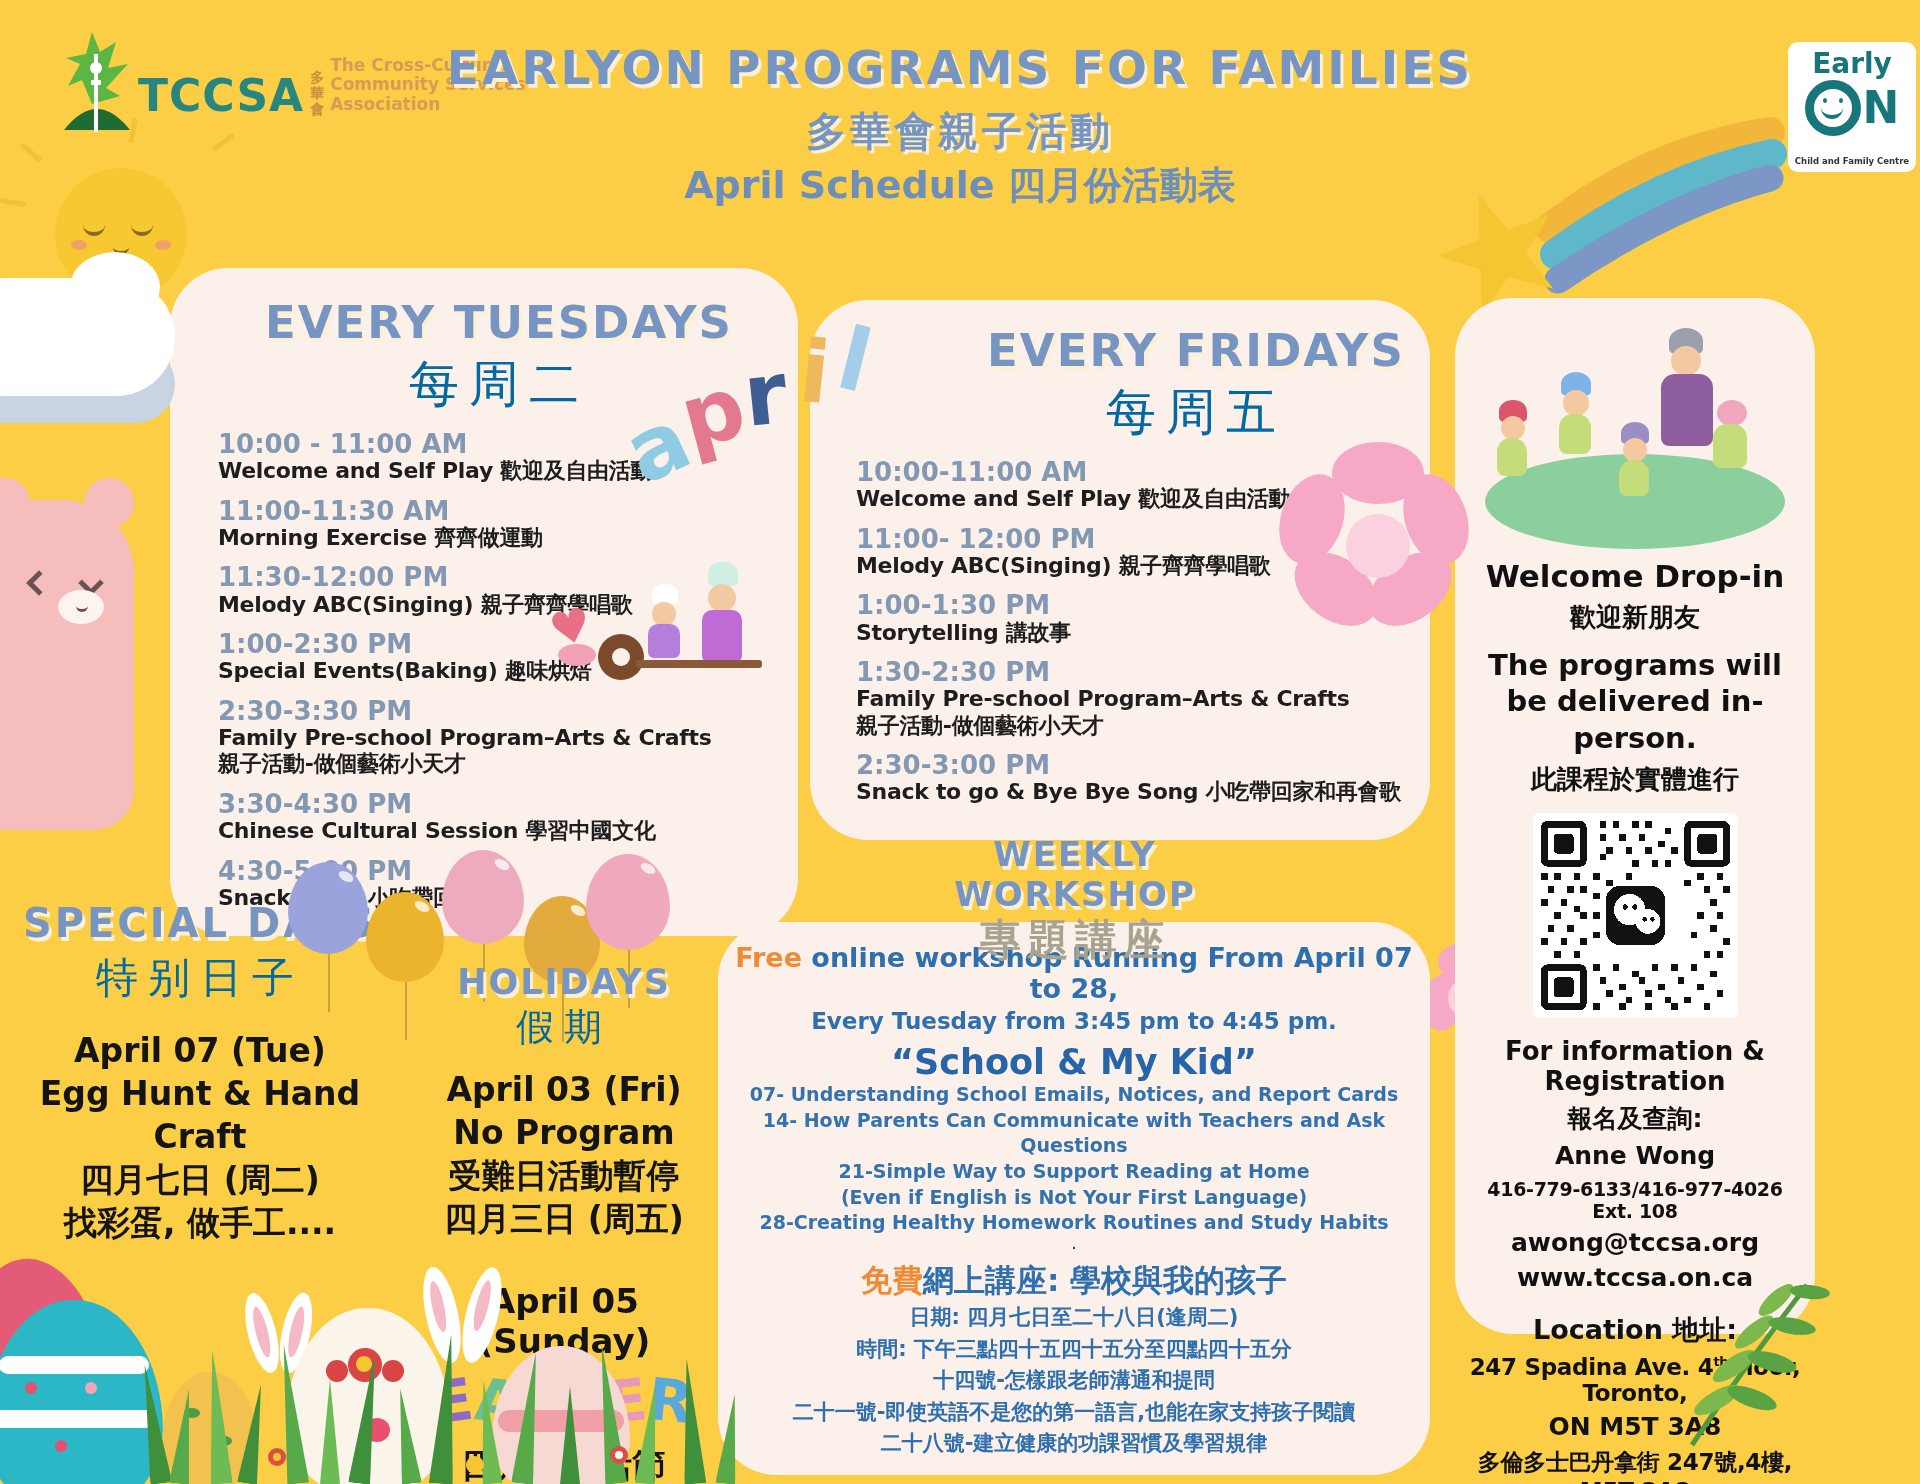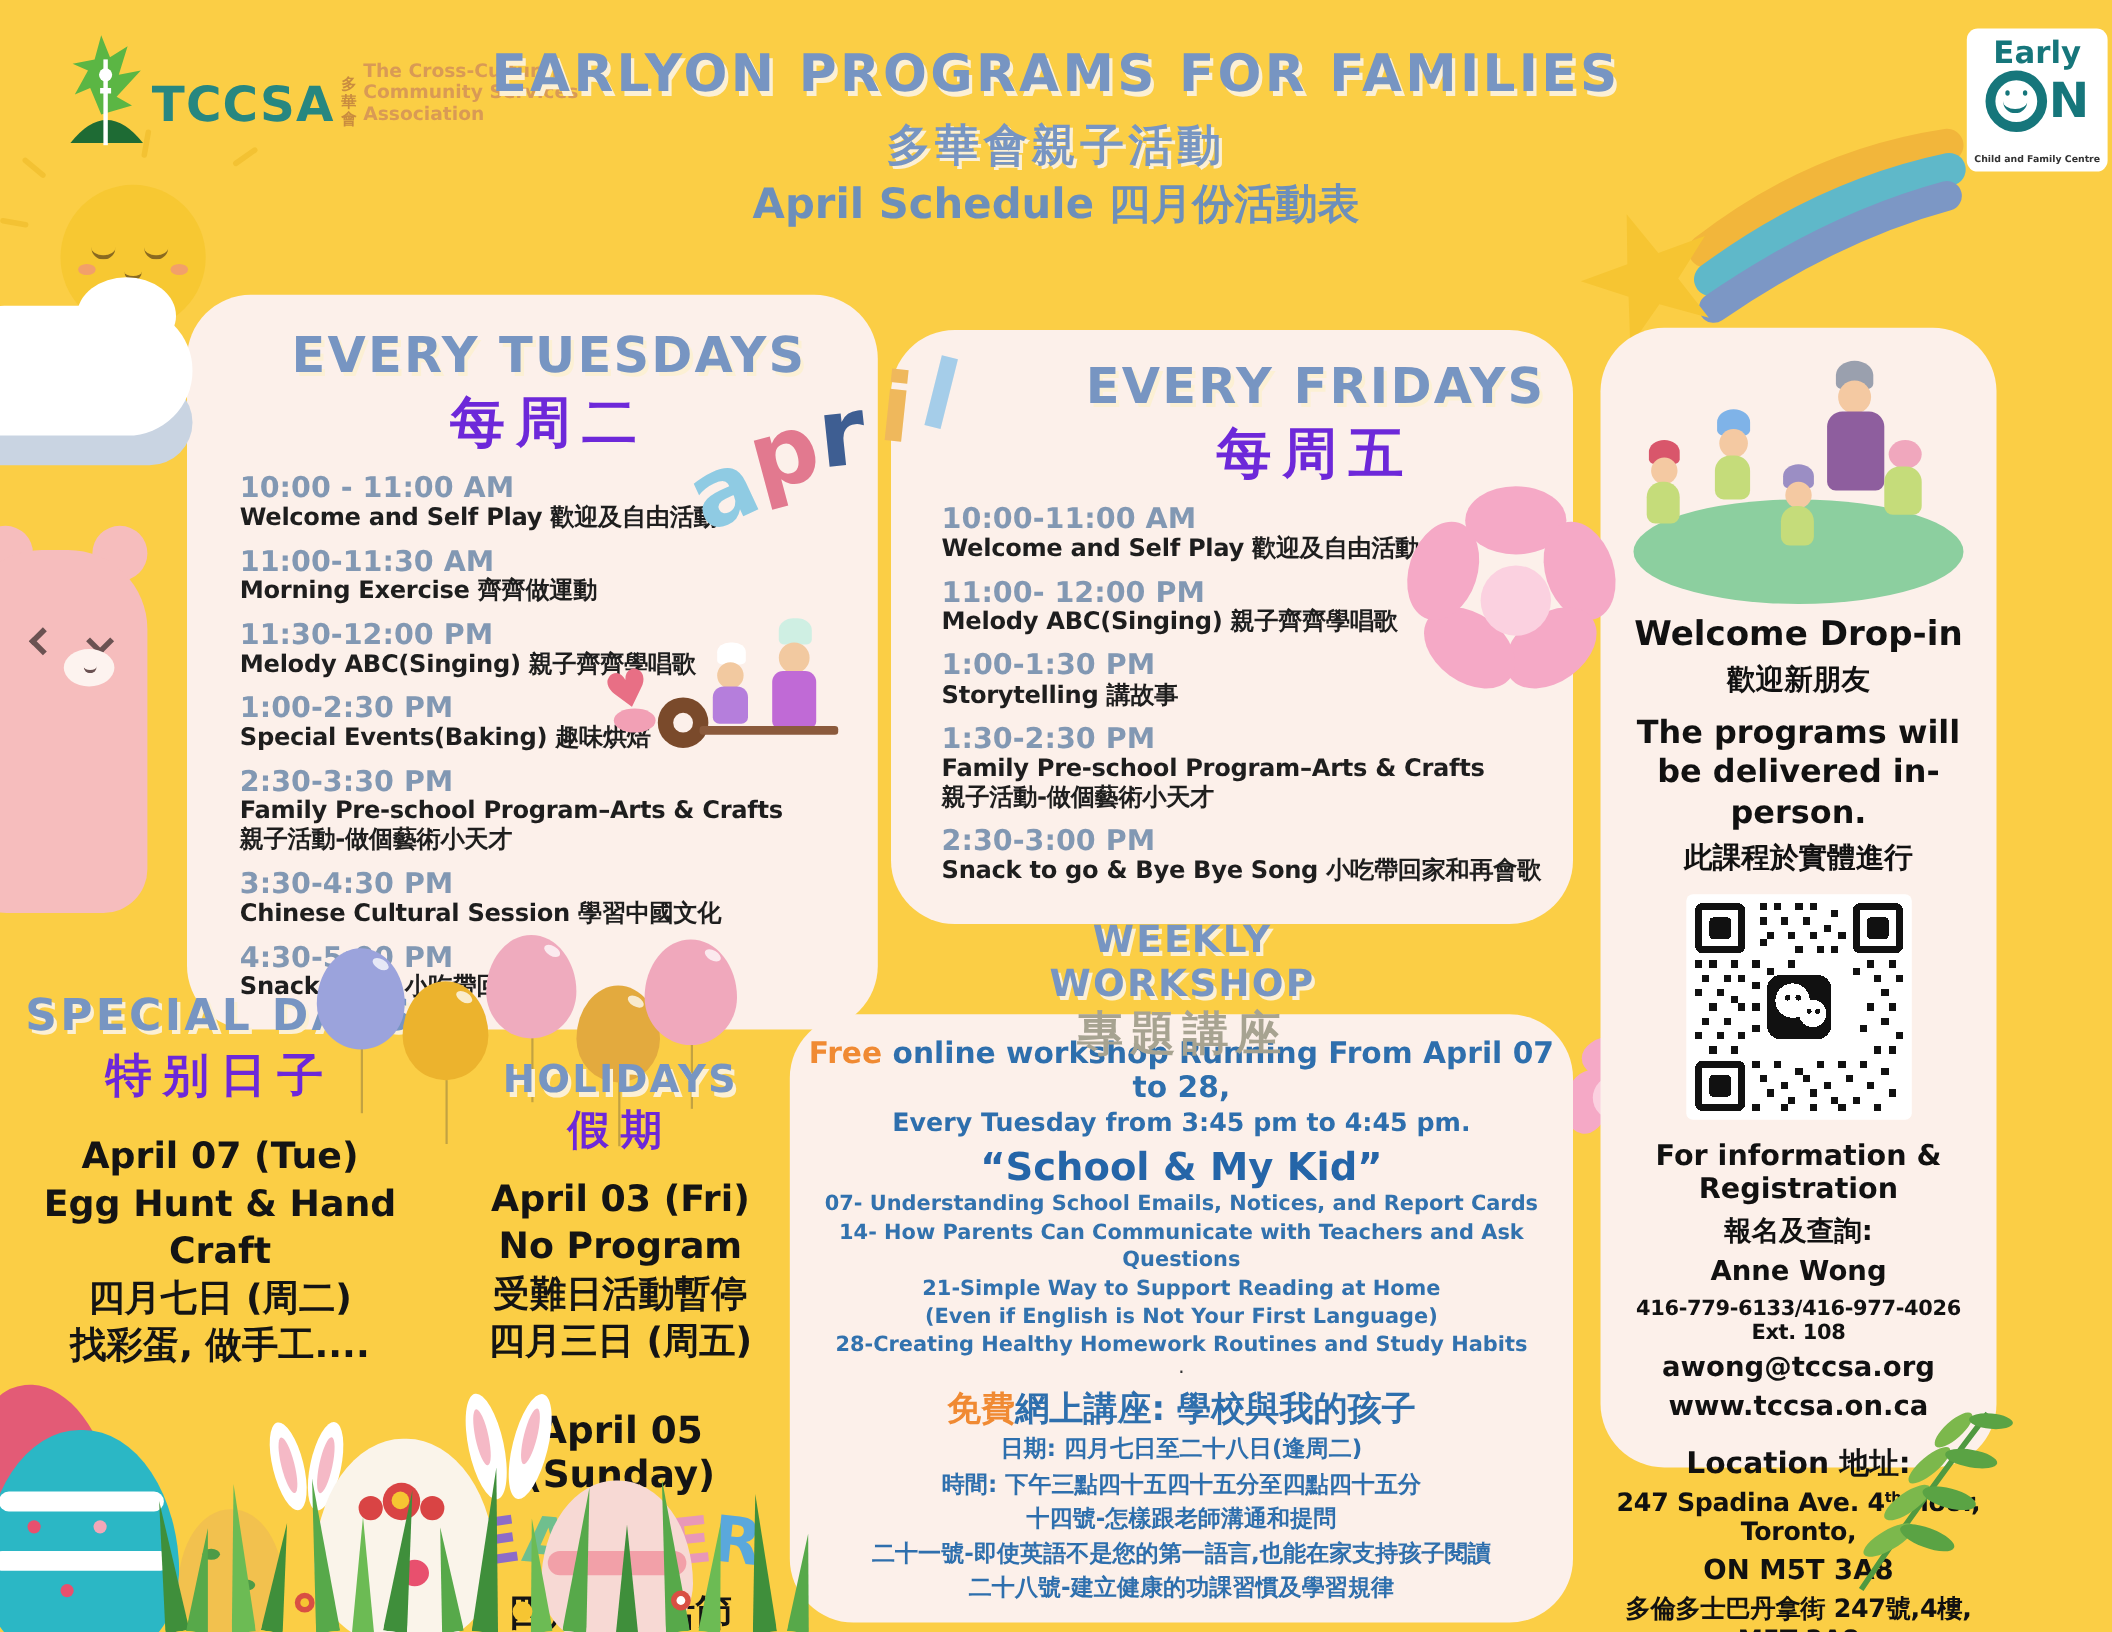--- a/index.html
+++ b/index.html
@@ -1,33 +1,33 @@
 <!DOCTYPE html>
 <html><head>
 <meta charset="utf-8">
 <style>
   html,body{margin:0;padding:0;background:#e8e8e8;}
   .poster{position:relative;width:1920px;height:1484px;background:#FBCE45;overflow:hidden;
           font-family:"DejaVu Sans","Liberation Sans",sans-serif;}
   .abs{position:absolute;}
   
   .bubble{font-weight:800;color:#7795C2;text-shadow:3px 4px 0 #FCF0D4;letter-spacing:2px;}
-  .cn-head{font-weight:700;color:#6d28d9;letter-spacing:10px;}
+  .cn-head{font-weight:400;color:#0369a1;letter-spacing:10px;}
   
   .main-title{left:420px;top:40px;width:1080px;text-align:center;font-size:47px;letter-spacing:3px;}
   .sub-cn{left:560px;top:104px;width:800px;text-align:center;font-size:40px;font-weight:800;color:#7795C2;
           text-shadow:3px 3px 0 #FCF0D4;letter-spacing:4px;}
   .sched-line{left:460px;top:160px;width:1000px;text-align:center;font-size:38px;font-weight:800;color:#6D8FBA;}
   
   .tccsa{left:62px;top:30px;display:flex;align-items:center;gap:6px;}
   .tccsa-acro{font-size:44px;font-weight:800;color:#278780;letter-spacing:1px;line-height:1;margin-top:28px;}
   .tccsa-cn{display:flex;flex-direction:column;font-size:14px;color:#C98C3F;font-weight:700;line-height:1.15;margin-top:22px;}
   .tccsa-org{font-size:17px;color:#D99A55;font-weight:600;line-height:1.15;margin-top:6px;}
   
-  .earlyon{left:1788px;top:26px;width:120px;background:#fff;border-radius:10px;padding:8px 4px 6px;text-align:center;}
+  .earlyon{left:1788px;top:42px;width:120px;background:#fff;border-radius:10px;padding:8px 4px 6px;text-align:center;}
   .eo-early{font-size:28px;font-weight:900;color:#16767B;letter-spacing:0;line-height:1;}
   .eo-row{display:flex;align-items:center;justify-content:center;margin-top:2px;}
   .eo-o{width:38px;height:38px;border:9px solid #16767B;border-radius:50%;position:relative;background:#fff;}
   .eo-eye{position:absolute;width:4px;height:5px;background:#16767B;border-radius:50%;top:9px;}
   .eo-mouth{position:absolute;left:7px;top:14px;width:22px;height:12px;border-bottom:4px solid #16767B;border-radius:0 0 14px 14px;}
   .eo-n{font-size:44px;font-weight:900;color:#16767B;line-height:1;margin-left:2px;}
   .eo-cap{font-size:8.5px;font-weight:700;color:#333;margin-top:20px;}
   
   .card{position:absolute;background:#FCF0EA;border-radius:58px;}
   .t-card{left:170px;top:268px;width:628px;height:668px;padding:28px 18px 0 48px;box-sizing:border-box;}

